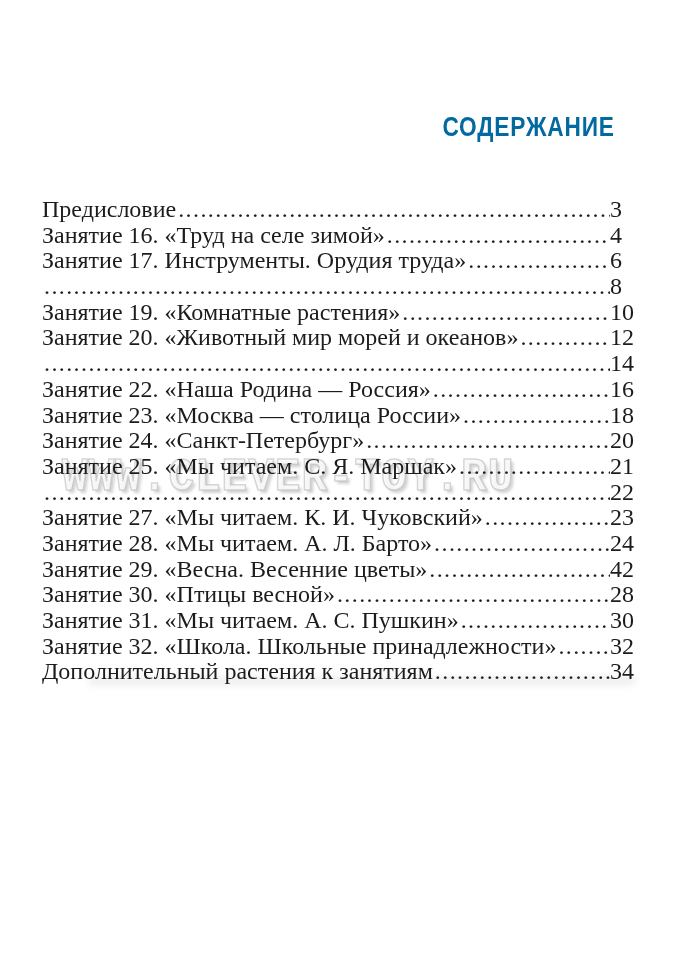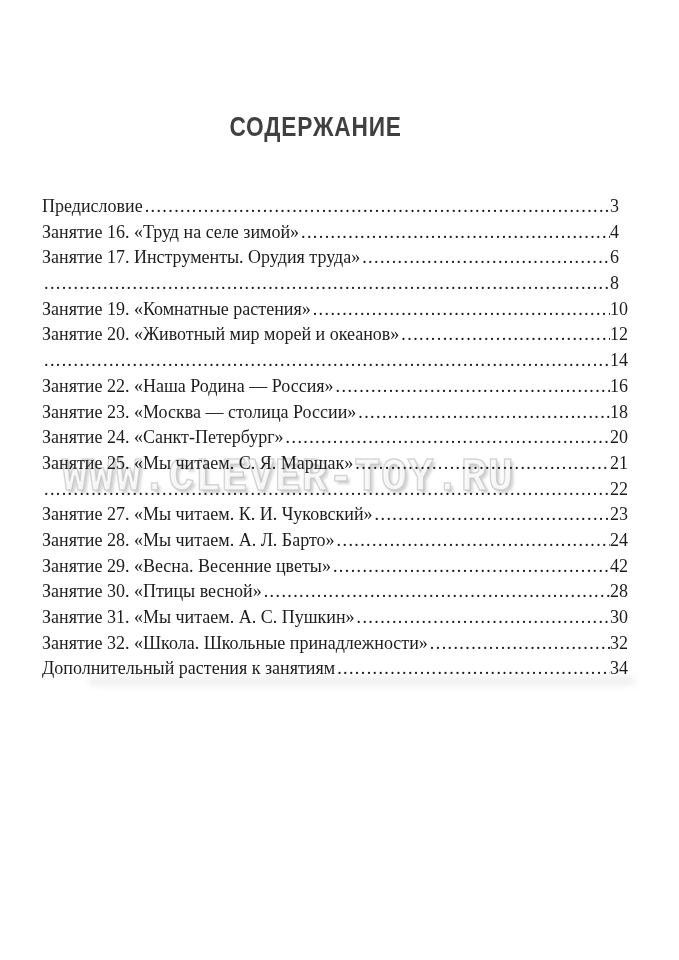--- a/index.html
+++ b/index.html
@@ -15,25 +15,25 @@
     overflow: hidden;
     font-family: "Liberation Serif", serif;
     color: #1c1c1c;
   }
   .title {
     position: absolute;
     top: 112px;
     left: 0;
     width: 631px;
     margin: 0;
-    text-align: center;
+    text-align: right;
     font-family: "Liberation Sans", sans-serif;
     font-weight: bold;
     font-size: 27px;
-    color: #404040;
+    color: #0369a1;
   }
   .title-inner {
     display: inline-block;
     transform: scaleX(0.84);
     letter-spacing: 1px;
     white-space: nowrap;
   }
   
   .watermark {
     position: absolute;
@@ -60,21 +60,21 @@
     position: absolute;
     top: 196px;
     left: 42px;
     width: 598px;
     z-index: 2;
   }
   .row {
     display: flex;
     align-items: baseline;
     height: 25.7px;
-    font-size: 18px;
+    font-size: 24px;
     white-space: nowrap;
   }
   .label {
     flex: 0 0 auto;
   }
   .leader {
     flex: 1 1 auto;
     overflow: hidden;
     margin-left: 2px;
     height: 25.7px;

